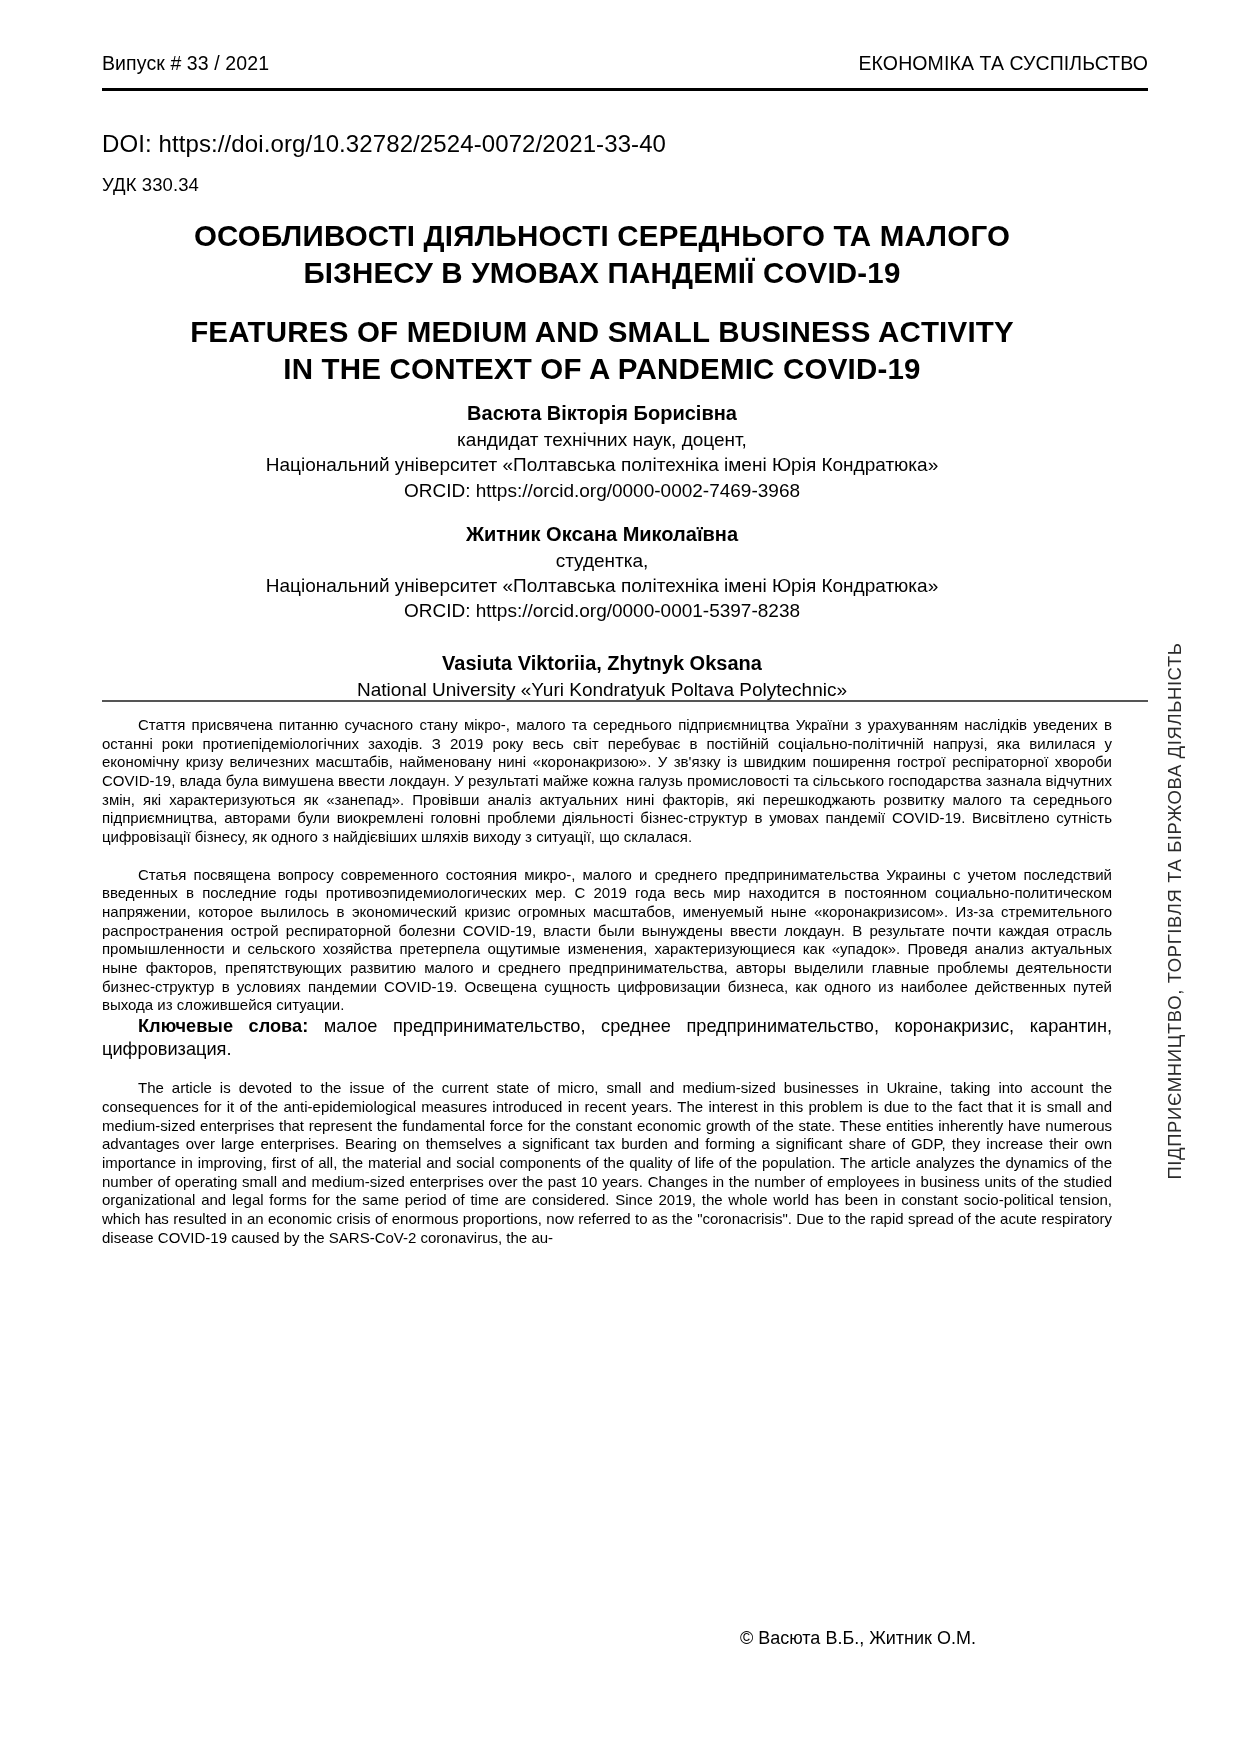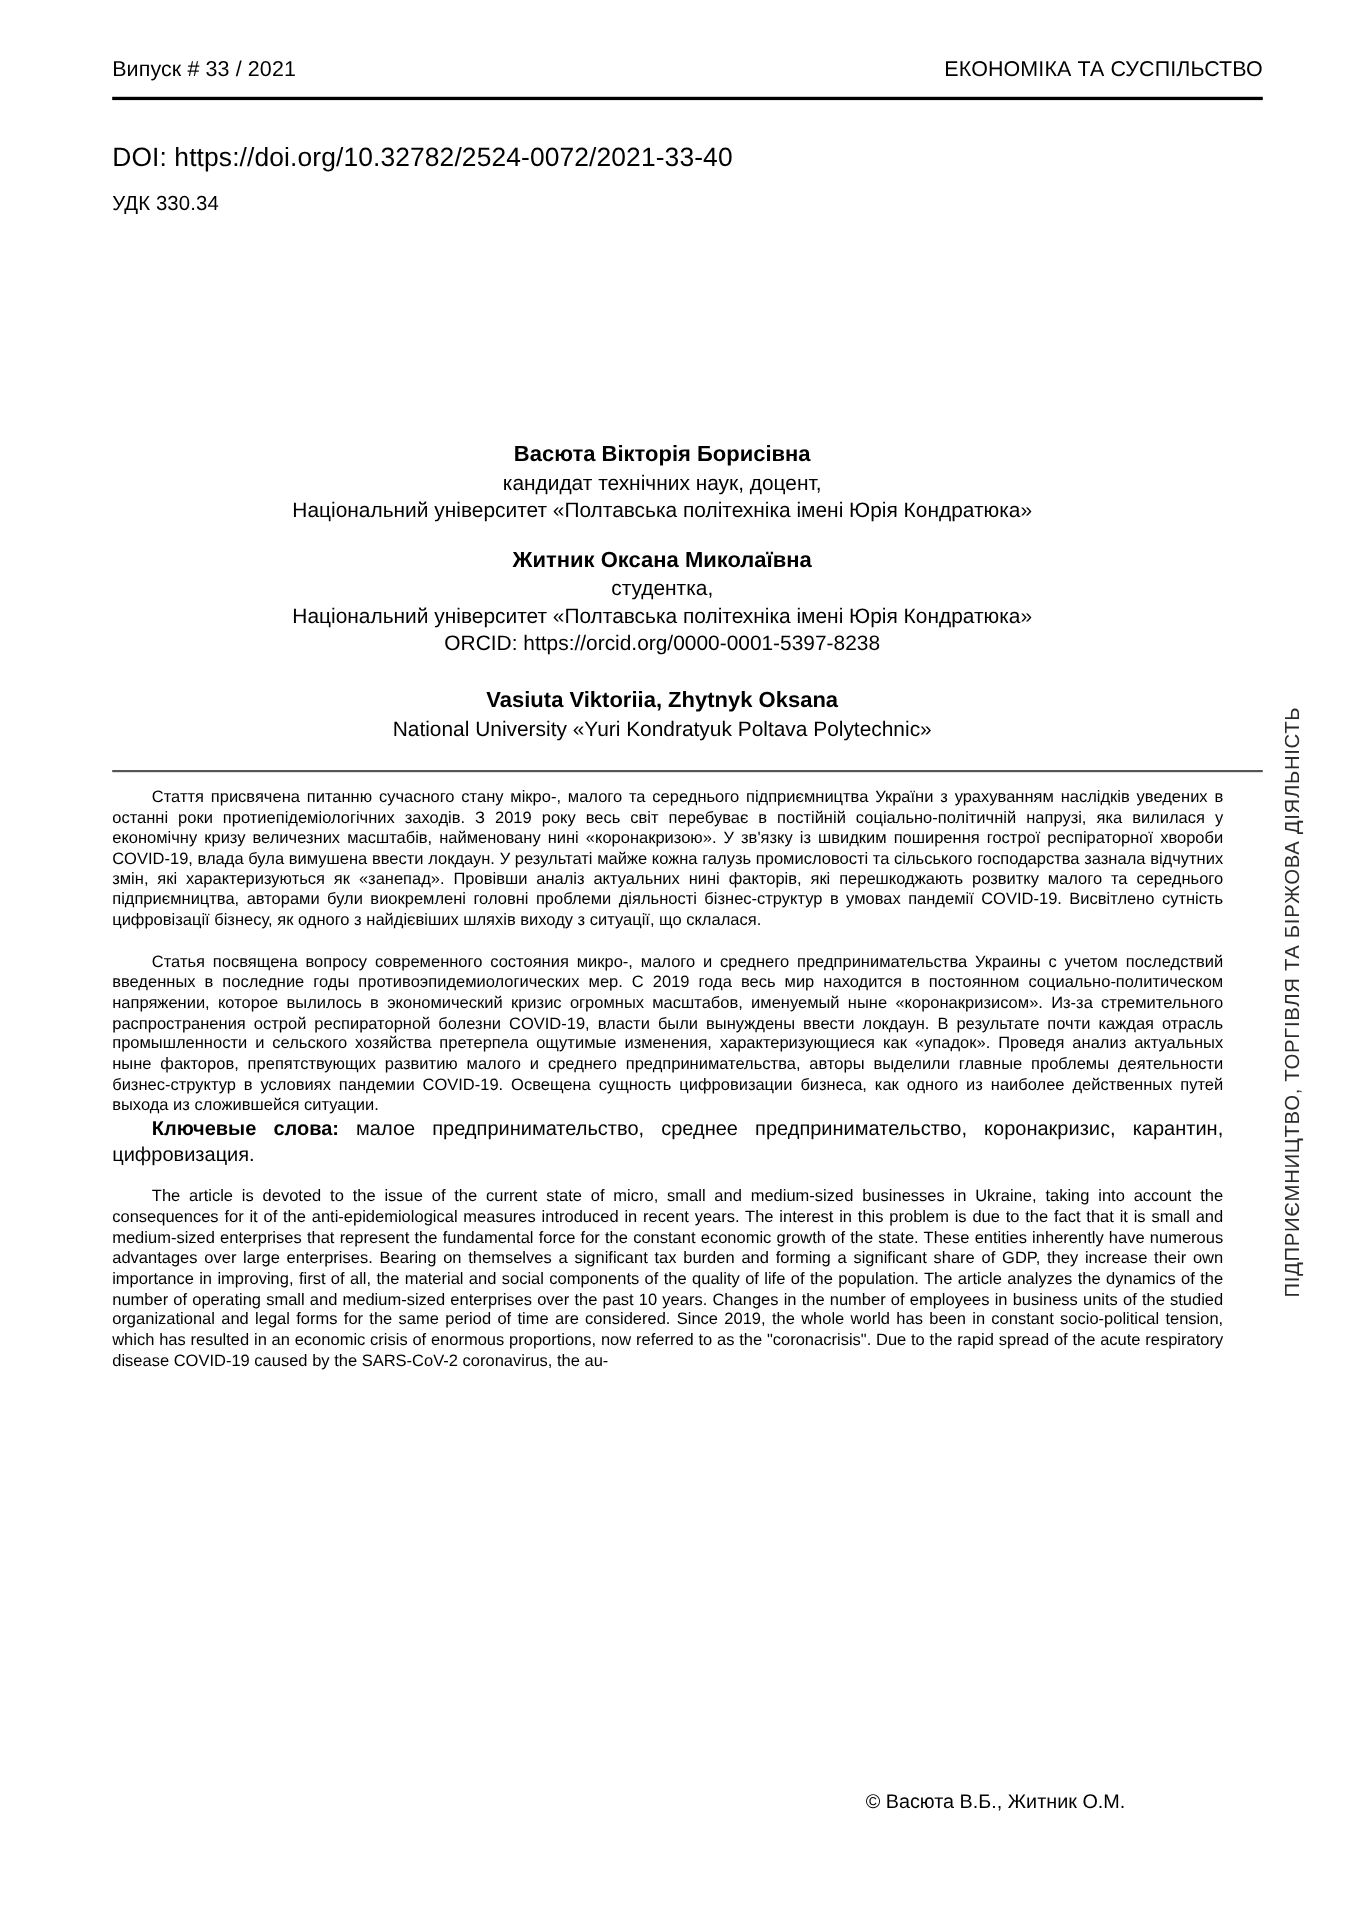--- a/index.html
+++ b/index.html
@@ -14,21 +14,20 @@
     font-family: "Liberation Sans", sans-serif;
     color: #000000;
     overflow: hidden;
   }
 
   .page {
     position: absolute;
     left: 0; top: 0;
     width: 1068px;
     height: 1754px;
-    padding-left: 47px;
   }
 
   
   .running-head {
     position: absolute;
     left: 102px;
     top: 52px;
     width: 1046px;
     display: flex;
     justify-content: space-between;
@@ -181,27 +180,38 @@
 
   <div class="running-head">
     <div class="left">Випуск # 33 / 2021</div>
     <div class="right">ЕКОНОМІКА ТА СУСПІЛЬСТВО</div>
   </div>
   <div class="head-rule"></div>
 
   <div class="doi-line">DOI: https://doi.org/10.32782/2524-0072/2021-33-40</div>
   <div class="udc-line">УДК 330.34</div>
 
+  <div class="title-block">
+    <div class="title-ua">
+      <div>ОСОБЛИВОСТІ ДІЯЛЬНОСТІ СЕРЕДНЬОГО ТА МАЛОГО</div>
+      <div>БІЗНЕСУ В УМОВАХ ПАНДЕМІЇ COVID-19</div>
+    </div>
+    <div class="title-en">
+      <div>FEATURES OF MEDIUM AND SMALL BUSINESS ACTIVITY</div>
+      <div>IN THE CONTEXT OF A PANDEMIC COVID-19</div>
+    </div>
+  </div>
 
   <div class="authors">
 
     <div class="author-group">
       <div class="author-name">Васюта Вікторія Борисівна</div>
       <div class="author-meta">кандидат технічних наук, доцент,</div>
       <div class="author-meta">Національний університет «Полтавська політехніка імені Юрія Кондратюка»</div>
+      <div class="author-meta">ORCID: https://orcid.org/0000-0002-7469-3968</div>
     </div>
 
     <div class="author-group">
       <div class="author-name">Житник Оксана Миколаївна</div>
       <div class="author-meta">студентка,</div>
       <div class="author-meta">Національний університет «Полтавська політехніка імені Юрія Кондратюка»</div>
       <div class="author-meta">ORCID: https://orcid.org/0000-0001-5397-8238</div>
     </div>
 
     <div class="author-group author-group-en">

